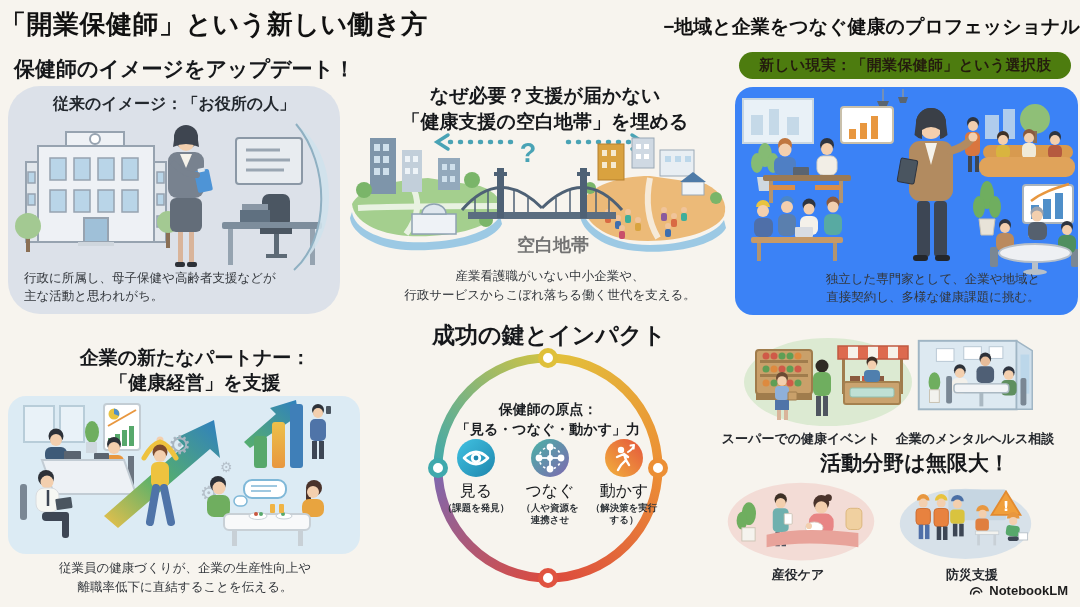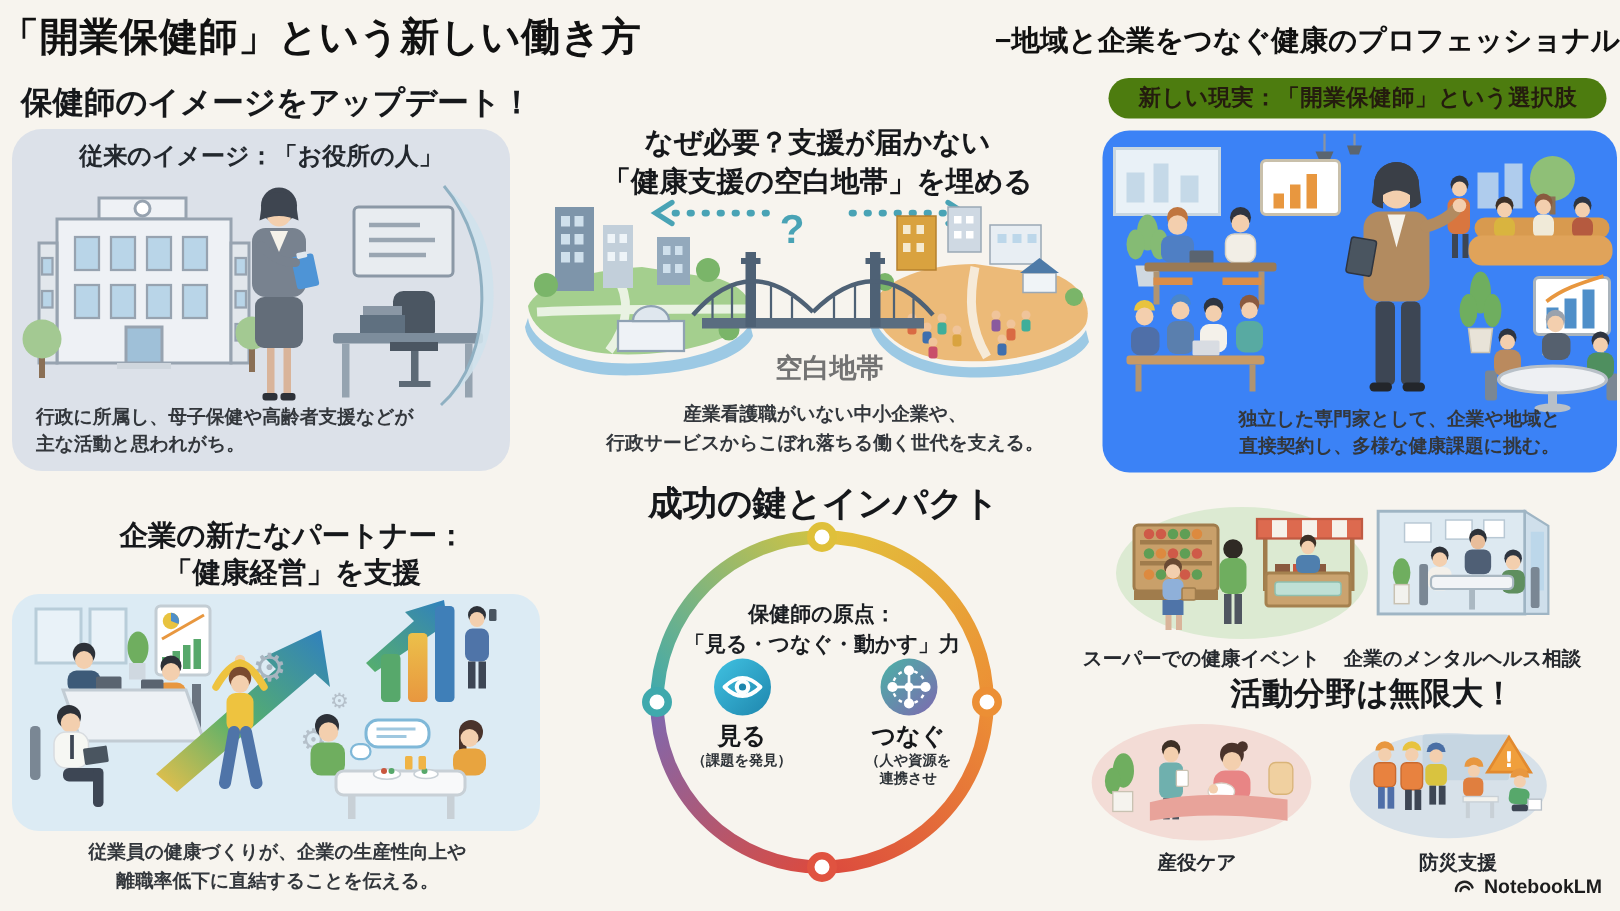--- a/index.html
+++ b/index.html
@@ -3,28 +3,28 @@
 <meta charset="utf-8">
 <style>
 *{margin:0;padding:0;box-sizing:border-box}
 html,body{background:#f7f4ee}
 .stage{position:relative;width:1080px;height:607px;background:#f7f4ee;font-family:"Liberation Sans","DejaVu Sans",sans-serif;color:#141414;overflow:hidden}
 .abs{position:absolute}
 .hdr{position:absolute;top:7px;left:0;width:100%;display:flex;justify-content:space-between;align-items:baseline;gap:8px}
 .t1{font-size:26px;font-weight:900;color:#111;letter-spacing:.5px}
 .t2{font-size:19px;font-weight:900;color:#111}
 .h2{position:absolute;font-weight:900;color:#16181b;line-height:1.3}
-.cap{position:absolute;font-size:12.5px;font-weight:700;color:#33373c;line-height:1.5}
+.cap{position:absolute;font-size:12.5px;font-weight:400;color:#33373c;line-height:1.5}
 .pre{white-space:pre-line}
 .center{text-align:center}
-.panel{position:absolute;border-radius:20px}
+.panel{position:absolute;border-radius:32px}
 .badge{position:absolute;background:#4d7c0f;border-radius:16px;font-weight:800;font-size:15px;color:#241c0e;padding:4px 20px;letter-spacing:.3px}
 .skillrow{position:absolute;left:442px;top:438px;width:216px;display:flex;gap:6px}
 .skill{flex:1;display:flex;flex-direction:column;align-items:center}
-.skill .lbl{font-size:16px;font-weight:700;color:#16181b;margin-top:3px}
+.skill .lbl{font-size:16px;font-weight:400;color:#16181b;margin-top:3px}
 .skill .dsc{font-size:9.5px;font-weight:700;color:#2e3338;line-height:1.3;text-align:center}
 .minicap{position:absolute;font-size:13px;font-weight:800;color:#26292e;text-align:center}
 .brand{position:absolute;right:12px;bottom:8px;display:flex;gap:5px;font-size:13px;font-weight:700;color:#1c1c1c}
 </style>
 </head>
 <body>
 
 <div class="stage">
 
   <div class="hdr">
@@ -569,20 +569,37 @@
             <circle cx="20" cy="9" r="3.4"></circle>
             <circle cx="31" cy="20" r="3.4"></circle>
             <circle cx="20" cy="31" r="3.4"></circle>
             <circle cx="9" cy="20" r="3.4"></circle>
           </g>
       </svg>
       <div class="lbl">つなぐ</div>
       <div class="dsc pre">（人や資源を
 連携させ</div>
     </div>
+    <div class="skill">
+      <svg width="40" height="40" viewBox="0 0 40 40">
+        <defs>
+            <linearGradient id="gmov" x1="0" y1="1" x2="1" y2="0">
+              <stop offset="0" stop-color="#f2b23c"></stop>
+              <stop offset="1" stop-color="#e4543c"></stop>
+            </linearGradient>
+          </defs>
+        <circle cx="20" cy="20" r="19" fill="url(#gmov)"></circle>
+        <circle cx="17" cy="12" r="3.2" fill="#fff"></circle>
+        <path d="M13,19 L20,16 L22,22 L17,27 L14,32 M22,22 L25,27 M20,16 L24,19" stroke="#fff" stroke-width="2.4" fill="none" stroke-linecap="round" stroke-linejoin="round"></path>
+        <path d="M24,14 Q29,11 30,7 M30,7 l-3.5,0.5 M30,7 l-0.4,3.6" stroke="#fff" stroke-width="2" fill="none" stroke-linecap="round"></path>
+      </svg>
+      <div class="lbl">動かす</div>
+      <div class="dsc pre">（解決策を実行
+する）</div>
+    </div>
   </div>
 
   <svg class="abs" style="left:742px;top:332px" width="172" height="96" viewBox="0 0 172 96">
     <ellipse cx="86" cy="50" rx="84" ry="44" fill="#dcead2"></ellipse>
     <g>
       <rect x="14" y="18" width="56" height="44" rx="3" fill="#c9a06a" stroke="#a07c4c" stroke-width="2"></rect>
       <rect x="18" y="28" width="48" height="3" fill="#a07c4c"></rect>
         <rect x="18" y="42" width="48" height="3" fill="#a07c4c"></rect>
       <g>
         <circle cx="24" cy="24" r="3.5" fill="#cf5a48"></circle>

